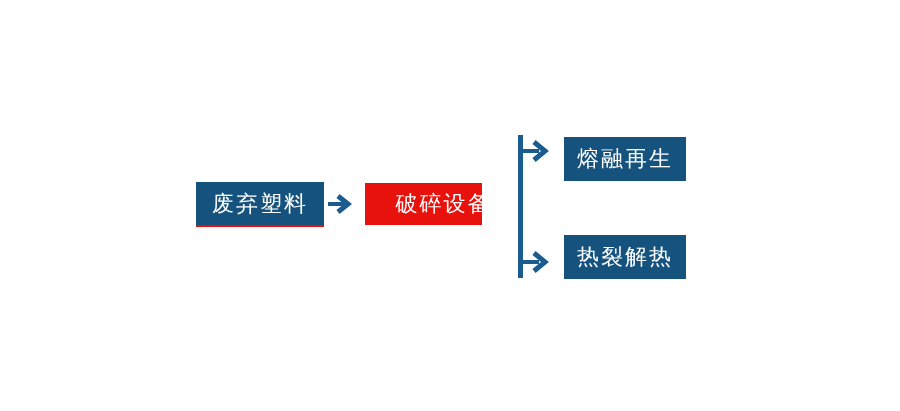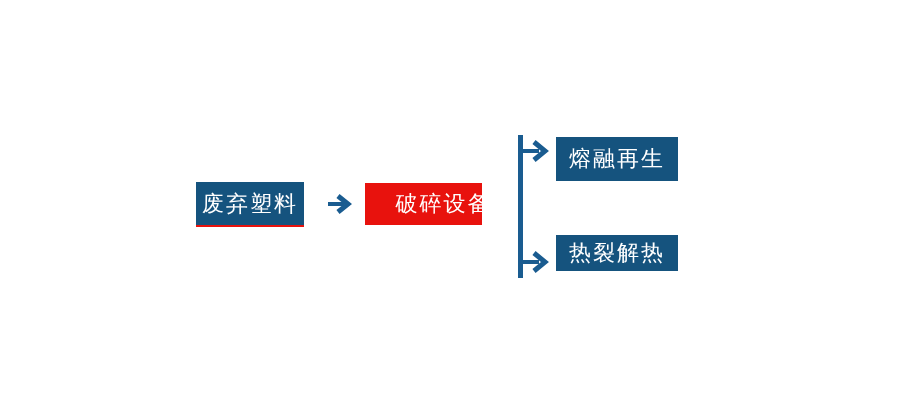--- a/index.html
+++ b/index.html
@@ -25,30 +25,30 @@
     position: absolute;
     display: flex;
     align-items: center;
     justify-content: center;
     color: var(--text);
     font-size: 22px;
     letter-spacing: 2px;
     font-weight: 400;
     white-space: nowrap;
   }
-  .node--blue { background: var(--blue); }
+  .node--blue { background: var(--blue); margin-left: 8px; }
   .node--red  { background: var(--red); }
   .node--start {
-    left: 196px; top: 182px; width: 108px; height: 45px;
+    left: 196px; top: 182px; width: 128px; height: 45px;
     background: var(--blue);
     border-bottom: 2px solid var(--red);
   }
   .node--crush { left: 365px; top: 183px; width: 117px; height: 42px; padding-left: 40px; }
   .node--melt  { left: 556px; top: 137px; width: 122px; height: 44px; }
-  .node--pyro  { left: 556px; top: 235px; width: 122px; height: 36px; }
+  .node--pyro  { left: 556px; top: 235px; width: 122px; height: 44px; }
 
   .arrow {
     position: absolute;
     color: var(--arrow-blue);
   }
   .arrow--main   { left: 327px; top: 194px; }
   .arrow--top    { left: 522px; top: 140px; }
   .arrow--bottom { left: 522px; top: 251px; }
 
   .vline {

